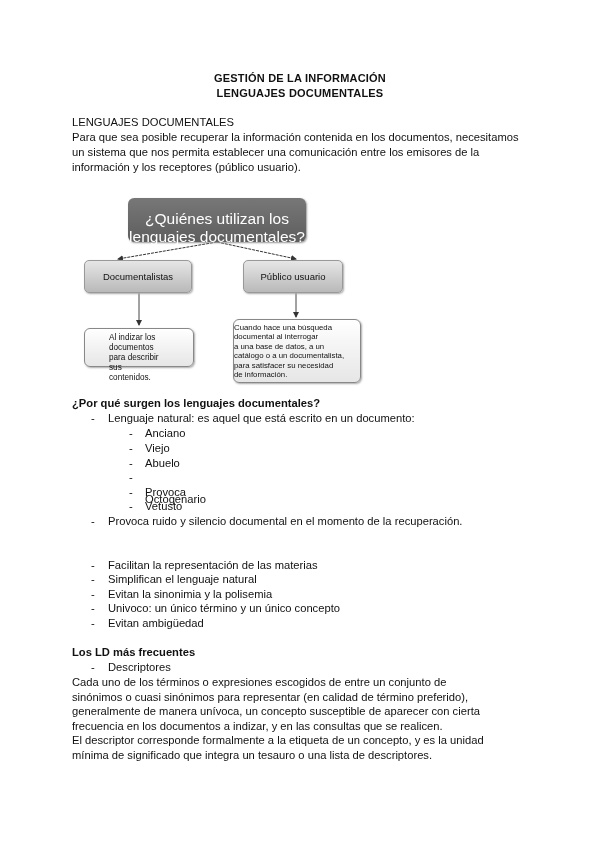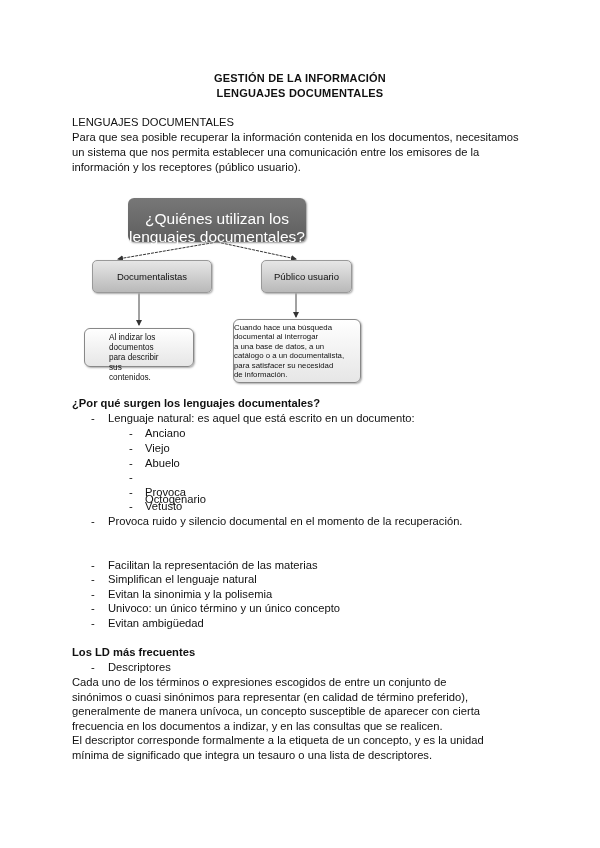--- a/index.html
+++ b/index.html
@@ -42,22 +42,22 @@
         </defs>
       <path d="M139,50 L40,67" stroke="#333" stroke-width="1" stroke-dasharray="3,1" fill="none" marker-end="url(#ah)"></path>
       <path d="M139,50 L218,67" stroke="#333" stroke-width="1" stroke-dasharray="3,1" fill="none" marker-end="url(#ah)"></path>
       <path d="M61,101 L61,133" stroke="#444" stroke-width="1" fill="none" marker-end="url(#ah)"></path>
       <path d="M218,101 L218,125" stroke="#444" stroke-width="1" fill="none" marker-end="url(#ah)"></path>
     </svg>
     <div class="main-box">
       <div>¿Quiénes utilizan los</div>
       <div>lenguajes documentales?</div>
     </div>
-    <div class="sub-box" style="left:14px;width:120px">Documentalistas</div>
-    <div class="sub-box" style="left:183px;width:91px">Público usuario</div>
+    <div class="sub-box" style="left:6px;width:108px">Documentalistas</div>
+    <div class="sub-box" style="left:165px;width:100px">Público usuario</div>
     <div class="note-box" style="left:6px;top:136px;width:110px;height:39px">
       <div>Al indizar los documentos</div>
       <div>para describir sus</div>
       <div>contenidos.</div>
     </div>
     <div class="note-box" style="left:155px;top:127px;width:128px;height:64px;font-size:7.8px;line-height:9.4px;padding:3px 0">
       <div>Cuando hace una búsqueda</div>
       <div>documental al interrogar</div>
       <div>a una base de datos, a un</div>
       <div>catálogo o a un documentalista,</div>

